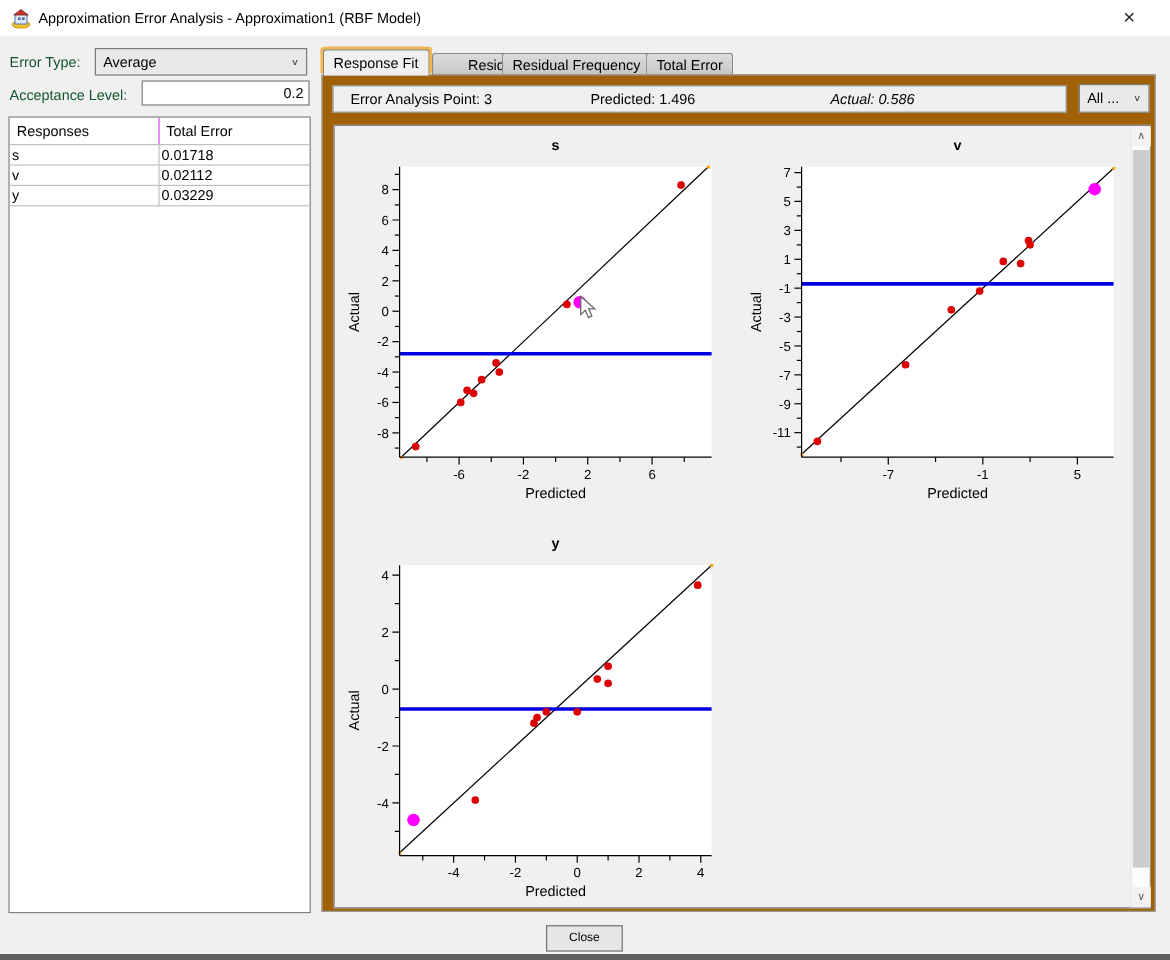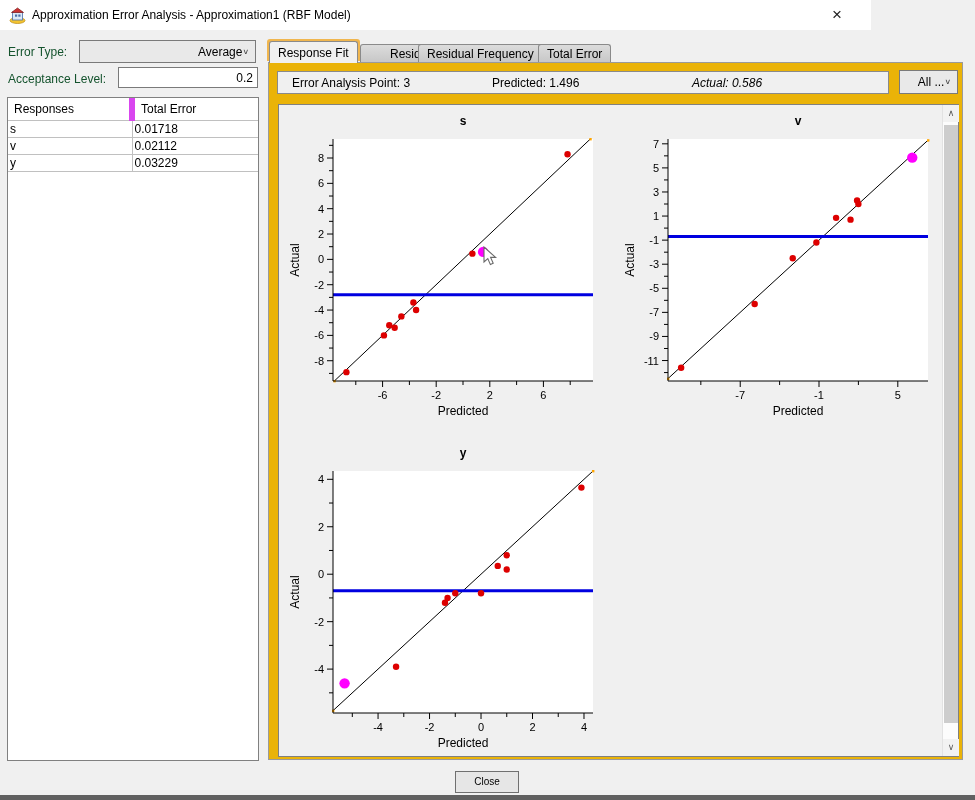--- a/index.html
+++ b/index.html
@@ -2,53 +2,53 @@
 <html><head>
 <meta charset="utf-8">
 <style>
   * { margin:0; padding:0; box-sizing:border-box; }
   html,body { width:975px; height:800px; }
   body { font-family:"Liberation Sans", sans-serif; background:#f0f0f0; position:relative; overflow:hidden; }
 
   .window { position:absolute; inset:0; background:#f0f0f0; }
 
   
-  .titlebar { position:absolute; left:0; top:0; width:871px; height:30px; background:#ffffff; }
+  .titlebar { position:absolute; left:0; top:0; width:975px; height:30px; background:#ffffff; }
   .titlebar .app-icon { position:absolute; left:9px; top:7px; width:17px; height:17px; }
   .titlebar .title { position:absolute; left:32px; top:8px; font-size:12px; color:#000; white-space:nowrap; }
   .titlebar .close { position:absolute; right:22px; top:3px; width:24px; height:24px; font-size:17px; color:#222;
                      text-align:center; line-height:24px; cursor:default; }
 
   
   .lbl { position:absolute; font-size:12px; color:#14532d; white-space:nowrap; }
   .combo { position:absolute; background:#e9e9e9; border:1px solid #7a7a7a; font-size:12px; color:#000;
            display:flex; align-items:center; padding:0 6px; }
-  .combo .val { flex:1; overflow:hidden; white-space:nowrap;text-align:right; }
+  .combo .val { flex:1; overflow:hidden; white-space:nowrap; }
   .combo .chev { font-size:9px; color:#444; transform:scaleY(.8); }
   .tfield { position:absolute; background:#fff; border:1px solid #7a7a7a; font-size:12px; color:#000;
             text-align:right; padding:0 4px; font-family:"Liberation Sans",sans-serif; }
 
   
   .resp-panel { position:absolute; left:7px; top:97px; width:252px; height:664px; background:#fff; border:1px solid #808080; }
   .resp-table { width:100%; border-collapse:collapse; font-size:12px; }
-  .resp-table th { font-weight:normal; text-align:left; padding:4px 2px 4px 6px; border-right:6px solid #d946ef;
+  .resp-table th { font-weight:normal; text-align:left; padding:4px 2px 4px 6px; border-right:1px solid #d946ef;
                    border-bottom:1px solid #c0c0c0; }
   .resp-table th:last-child { border-right:none; }
   .resp-table td { padding:1px 2px 1px 2px; border-right:1px solid #c0c0c0; border-bottom:1px solid #c0c0c0; height:16px; }
   .resp-table td:last-child { border-right:none; }
   .resp-table col.c1 { width:124px; }
 
   
   .tab { position:absolute; top:44px; height:19px; background:linear-gradient(#dcdcdc,#c6c6c6); border:1px solid #8a8a8a;
          border-bottom:none; border-radius:3px 3px 0 0; font-size:12px; padding:2px 8px 0 8px; color:#000; white-space:nowrap; }
   .tab.active { top:41px; height:22px; background:#f0f0f0; border:1px solid #8a8a8a; border-bottom:none;
                 box-shadow:-2px -2px 0 #f0b64f, 2px -2px 0 #f0b64f; padding-top:4px; z-index:3; }
 
   
-  .tabpanel { position:absolute; left:268px; top:62px; width:695px; height:698px; background:#eab308;
+  .tabpanel { position:absolute; left:268px; top:62px; width:695px; height:698px; background:#a16207;
               border:1px solid #9a9a9a; }
   .infobar { position:absolute; left:8px; top:8px; width:612px; height:23px; border:1px solid #8a8a8a; background:#f0f0f0;
              font-size:12px; display:flex; align-items:center; }
   .infobar span { white-space:nowrap; }
   .infobar .i1 { margin-left:14px; width:200px; }
   .infobar .i2 { width:200px; }
   .infobar .i3 { width:190px;font-style:italic; }
   .allcombo { position:absolute; left:630px; top:7px; width:59px; height:24px; }
 
   .plotpanel { position:absolute; left:9px; top:41px; width:681px; height:653px; background:#f0f0f0; border:1px solid #808080; }

